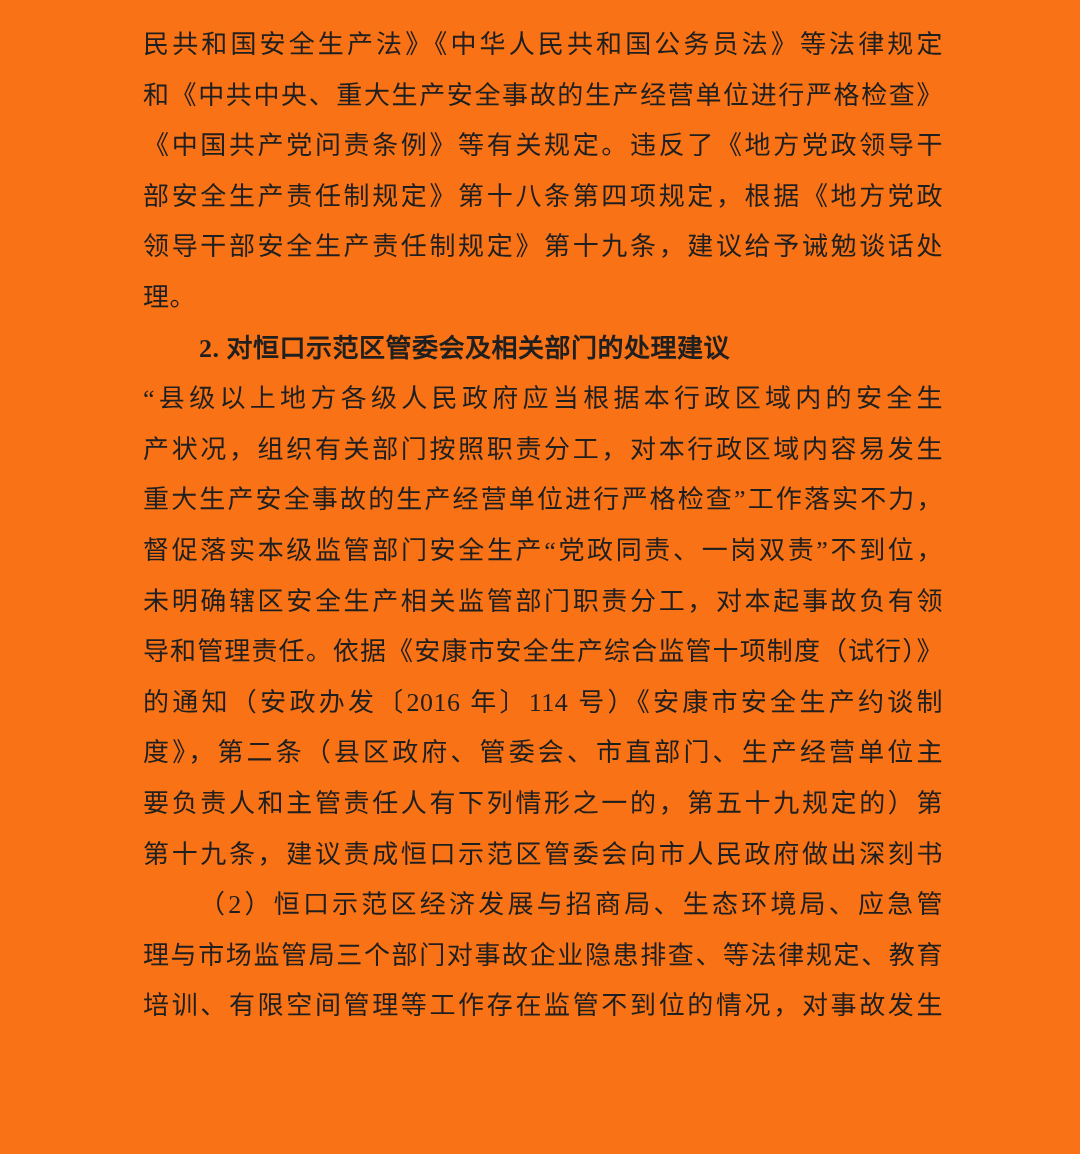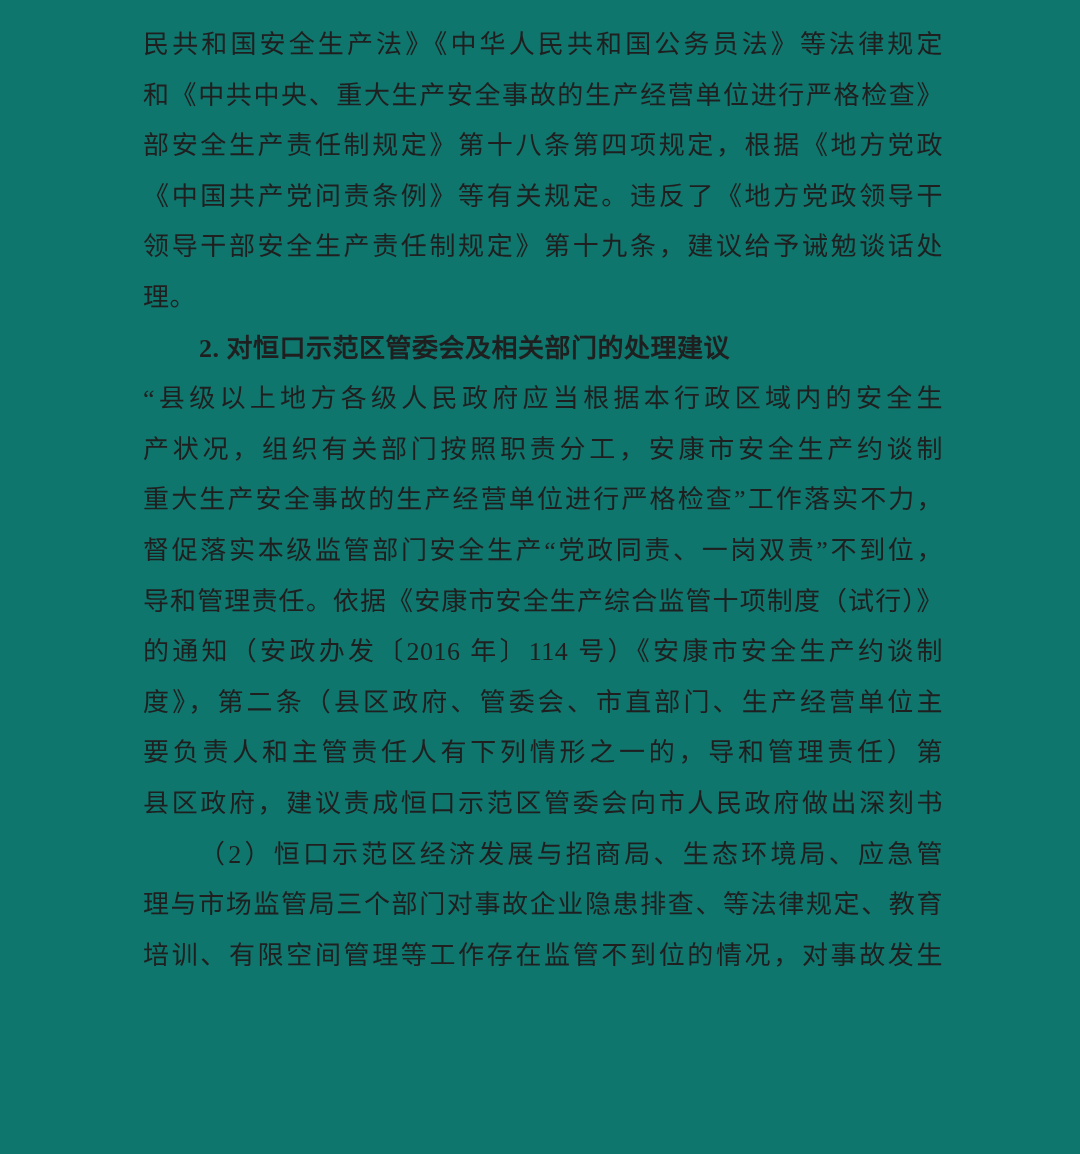--- a/index.html
+++ b/index.html
@@ -7,21 +7,21 @@
     padding: 0;
     width: 1080px;
     height: 1154px;
     overflow: hidden;
     background: #ffffff;
   }
   .page {
     position: relative;
     width: 1080px;
     height: 1154px;
-    background: #0f766e;
+    background: #f97316;
     font-family: "Liberation Serif", "DejaVu Serif", serif;
     color: #1f1f1f;
   }
   .text-block {
     position: absolute;
     left: 143px;
     top: 20px;
     width: 800px;
   }
   .line {
@@ -43,31 +43,32 @@
     font-weight: bold;
   }
 </style>
 </head>
 <body>
 
 <div class="page">
   <div class="text-block" style="color: rgb(31, 31, 31);">
       <div class="line fill">民共和国安全生产法》《中华人民共和国公务员法》等法律规定</div>
       <div class="line fill">和《中共中央、重大生产安全事故的生产经营单位进行严格检查》</div>
+      <div class="line fill">《中国共产党问责条例》等有关规定。违反了《地方党政领导干</div>
       <div class="line fill">部安全生产责任制规定》第十八条第四项规定，根据《地方党政</div>
-      <div class="line fill">《中国共产党问责条例》等有关规定。违反了《地方党政领导干</div>
       <div class="line fill">领导干部安全生产责任制规定》第十九条，建议给予诫勉谈话处</div>
       <div class="line">理。</div>
       <div class="line indent bold">2. 对恒口示范区管委会及相关部门的处理建议</div>
       <div class="line fill">“县级以上地方各级人民政府应当根据本行政区域内的安全生</div>
-      <div class="line fill">产状况，组织有关部门按照职责分工，安康市安全生产约谈制</div>
+      <div class="line fill">产状况，组织有关部门按照职责分工，对本行政区域内容易发生</div>
       <div class="line fill">重大生产安全事故的生产经营单位进行严格检查”工作落实不力，</div>
       <div class="line fill">督促落实本级监管部门安全生产“党政同责、一岗双责”不到位，</div>
+      <div class="line fill">未明确辖区安全生产相关监管部门职责分工，对本起事故负有领</div>
       <div class="line fill">导和管理责任。依据《安康市安全生产综合监管十项制度（试行）》</div>
       <div class="line fill">的通知（安政办发〔2016 年〕114 号）《安康市安全生产约谈制</div>
       <div class="line fill">度》，第二条（县区政府、管委会、市直部门、生产经营单位主</div>
-      <div class="line fill">要负责人和主管责任人有下列情形之一的，导和管理责任）第</div>
-      <div class="line fill">县区政府，建议责成恒口示范区管委会向市人民政府做出深刻书</div>
+      <div class="line fill">要负责人和主管责任人有下列情形之一的，第五十九规定的）第</div>
+      <div class="line fill">第十九条，建议责成恒口示范区管委会向市人民政府做出深刻书</div>
       <div class="line fill indent">（2）恒口示范区经济发展与招商局、生态环境局、应急管</div>
       <div class="line fill">理与市场监管局三个部门对事故企业隐患排查、等法律规定、教育</div>
       <div class="line fill">培训、有限空间管理等工作存在监管不到位的情况，对事故发生</div>
     </div>
 </div>
 
 </body></html>

